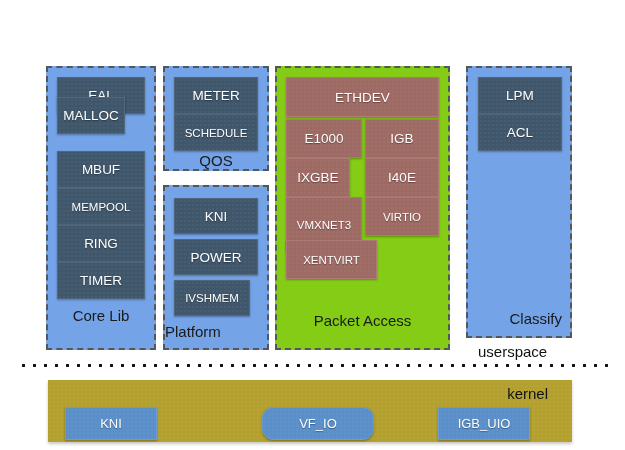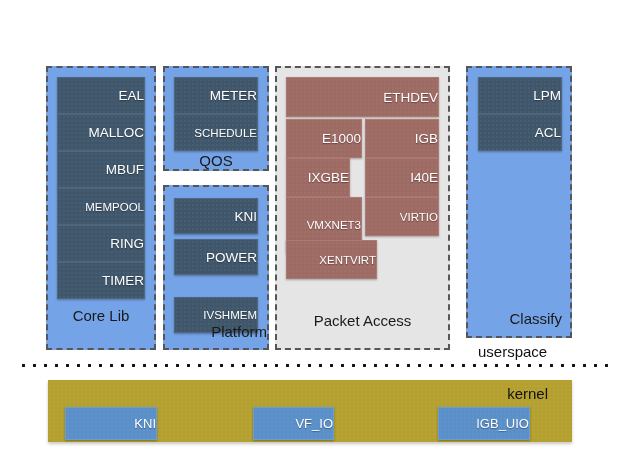--- a/index.html
+++ b/index.html
@@ -44,37 +44,37 @@
     letter-spacing: 0.2px;
     text-shadow: 0 1px 1px rgba(0,0,0,0.25);
   }
 
   
   .group {
     border: 2px dashed #55565a;
     display: block;
   }
   .group-blue { background: #74a3e8; }
-  .group-yellow { background: #e5e5e5; }
+  .group-yellow { background: #84cc16; }
 
   .group-label {
     position: absolute;
     color: #1a1a1a;
     font-size: 15px;
     line-height: 1;
     white-space: nowrap;
   }
 
   
   .mod {
     position: absolute;
     box-sizing: border-box;
     display: flex;
     align-items: center;
-    justify-content: flex-end;
+    justify-content: center;
     color: #ffffff;
     text-shadow: 0 1px 1px rgba(0,0,0,0.35);
     box-shadow: 0 1px 2px rgba(0,0,0,0.30);
     background-image: radial-gradient(rgba(255,255,255,0.045) 0.7px, transparent 0.8px);
     background-size: 4px 4px;
   }
   .mod-dark {
     background-color: #3f566b;
     border: 1px solid #50677c;
     font-size: 13.5px;
@@ -118,21 +118,21 @@
 </head>
 <body>
 
 <div id="diagram">
 
 
   <div class="abs group group-blue" style="left:46px; top:66px; width:110px; height:284px;">
     <div class="mod mod-dark" style="left:9px; top:9px; width:88px; height:37px;">
       <span>EAL</span>
     </div>
-    <div class="mod mod-dark" style="left:9px; top:46px; width:88px; height:37px;">
+    <div class="mod mod-dark" style="left:9px; top:29px; width:68px; height:37px;">
       <span>MALLOC</span>
     </div>
     <div class="mod mod-dark" style="left:9px; top:83px; width:88px; height:37px;">
       <span>MBUF</span>
     </div>
     <div class="mod mod-dark" style="left:9px; top:120px; width:88px; height:37px;">
       <span class="mod-small">MEMPOOL</span>
     </div>
     <div class="mod mod-dark" style="left:9px; top:157px; width:88px; height:37px;">
       <span>RING</span>
@@ -153,24 +153,24 @@
     <span class="group-label" style="left:0; right:0; top:85px; text-align:center;">QOS</span>
   </div>
 
   <div class="abs group group-blue" style="left:163px; top:185px; width:106px; height:165px;">
     <div class="mod mod-dark" style="left:9px; top:11px; width:84px; height:36px;">
       <span>KNI</span>
     </div>
     <div class="mod mod-dark" style="left:9px; top:52px; width:84px; height:36px;">
       <span>POWER</span>
     </div>
-    <div class="mod mod-dark" style="left:9px; top:110px; width:84px; height:36px;">
+    <div class="mod mod-dark" style="left:9px; top:93px; width:76px; height:36px;">
       <span class="mod-small">IVSHMEM</span>
     </div>
-    <span class="group-label" style="left:0; right:0; top:137px; text-align:right;">Platform</span>
+    <span class="group-label" style="left:0; right:0; top:137px; text-align:left;">Platform</span>
   </div>
 
   <div class="abs group group-yellow" style="left:275px; top:66px; width:175px; height:284px;">
     <div class="mod mod-maroon" style="left:9px; top:9px; width:153px; height:40px;">
       <span>ETHDEV</span>
     </div>
 
     <div class="mod mod-maroon" style="left:9px; top:51px; width:76px; height:39px;">
       <span>E1000</span>
     </div>
@@ -208,21 +208,21 @@
 
   <span class="abs zone-label" style="left:478px; top:343px;">userspace</span>
 
   <div class="abs divider"></div>
 
   <div class="abs kernel-band">
     <span class="abs zone-label" style="right:24px; top:5px;">kernel</span>
     <div class="mod mod-kern" style="left:17px; top:27px; width:92px; height:33px;">
       <span>KNI</span>
     </div>
-    <div class="mod mod-kern" style="left:205px; top:27px; width:81px; height:33px;">
+    <div class="mod mod-kern" style="left:214px; top:27px; width:112px; height:33px;border-radius:11px;">
       <span>VF_IO</span>
     </div>
     <div class="mod mod-kern" style="left:390px; top:27px; width:92px; height:33px;">
       <span>IGB_UIO</span>
     </div>
   </div>
 
 </div>
 
 </body></html>

